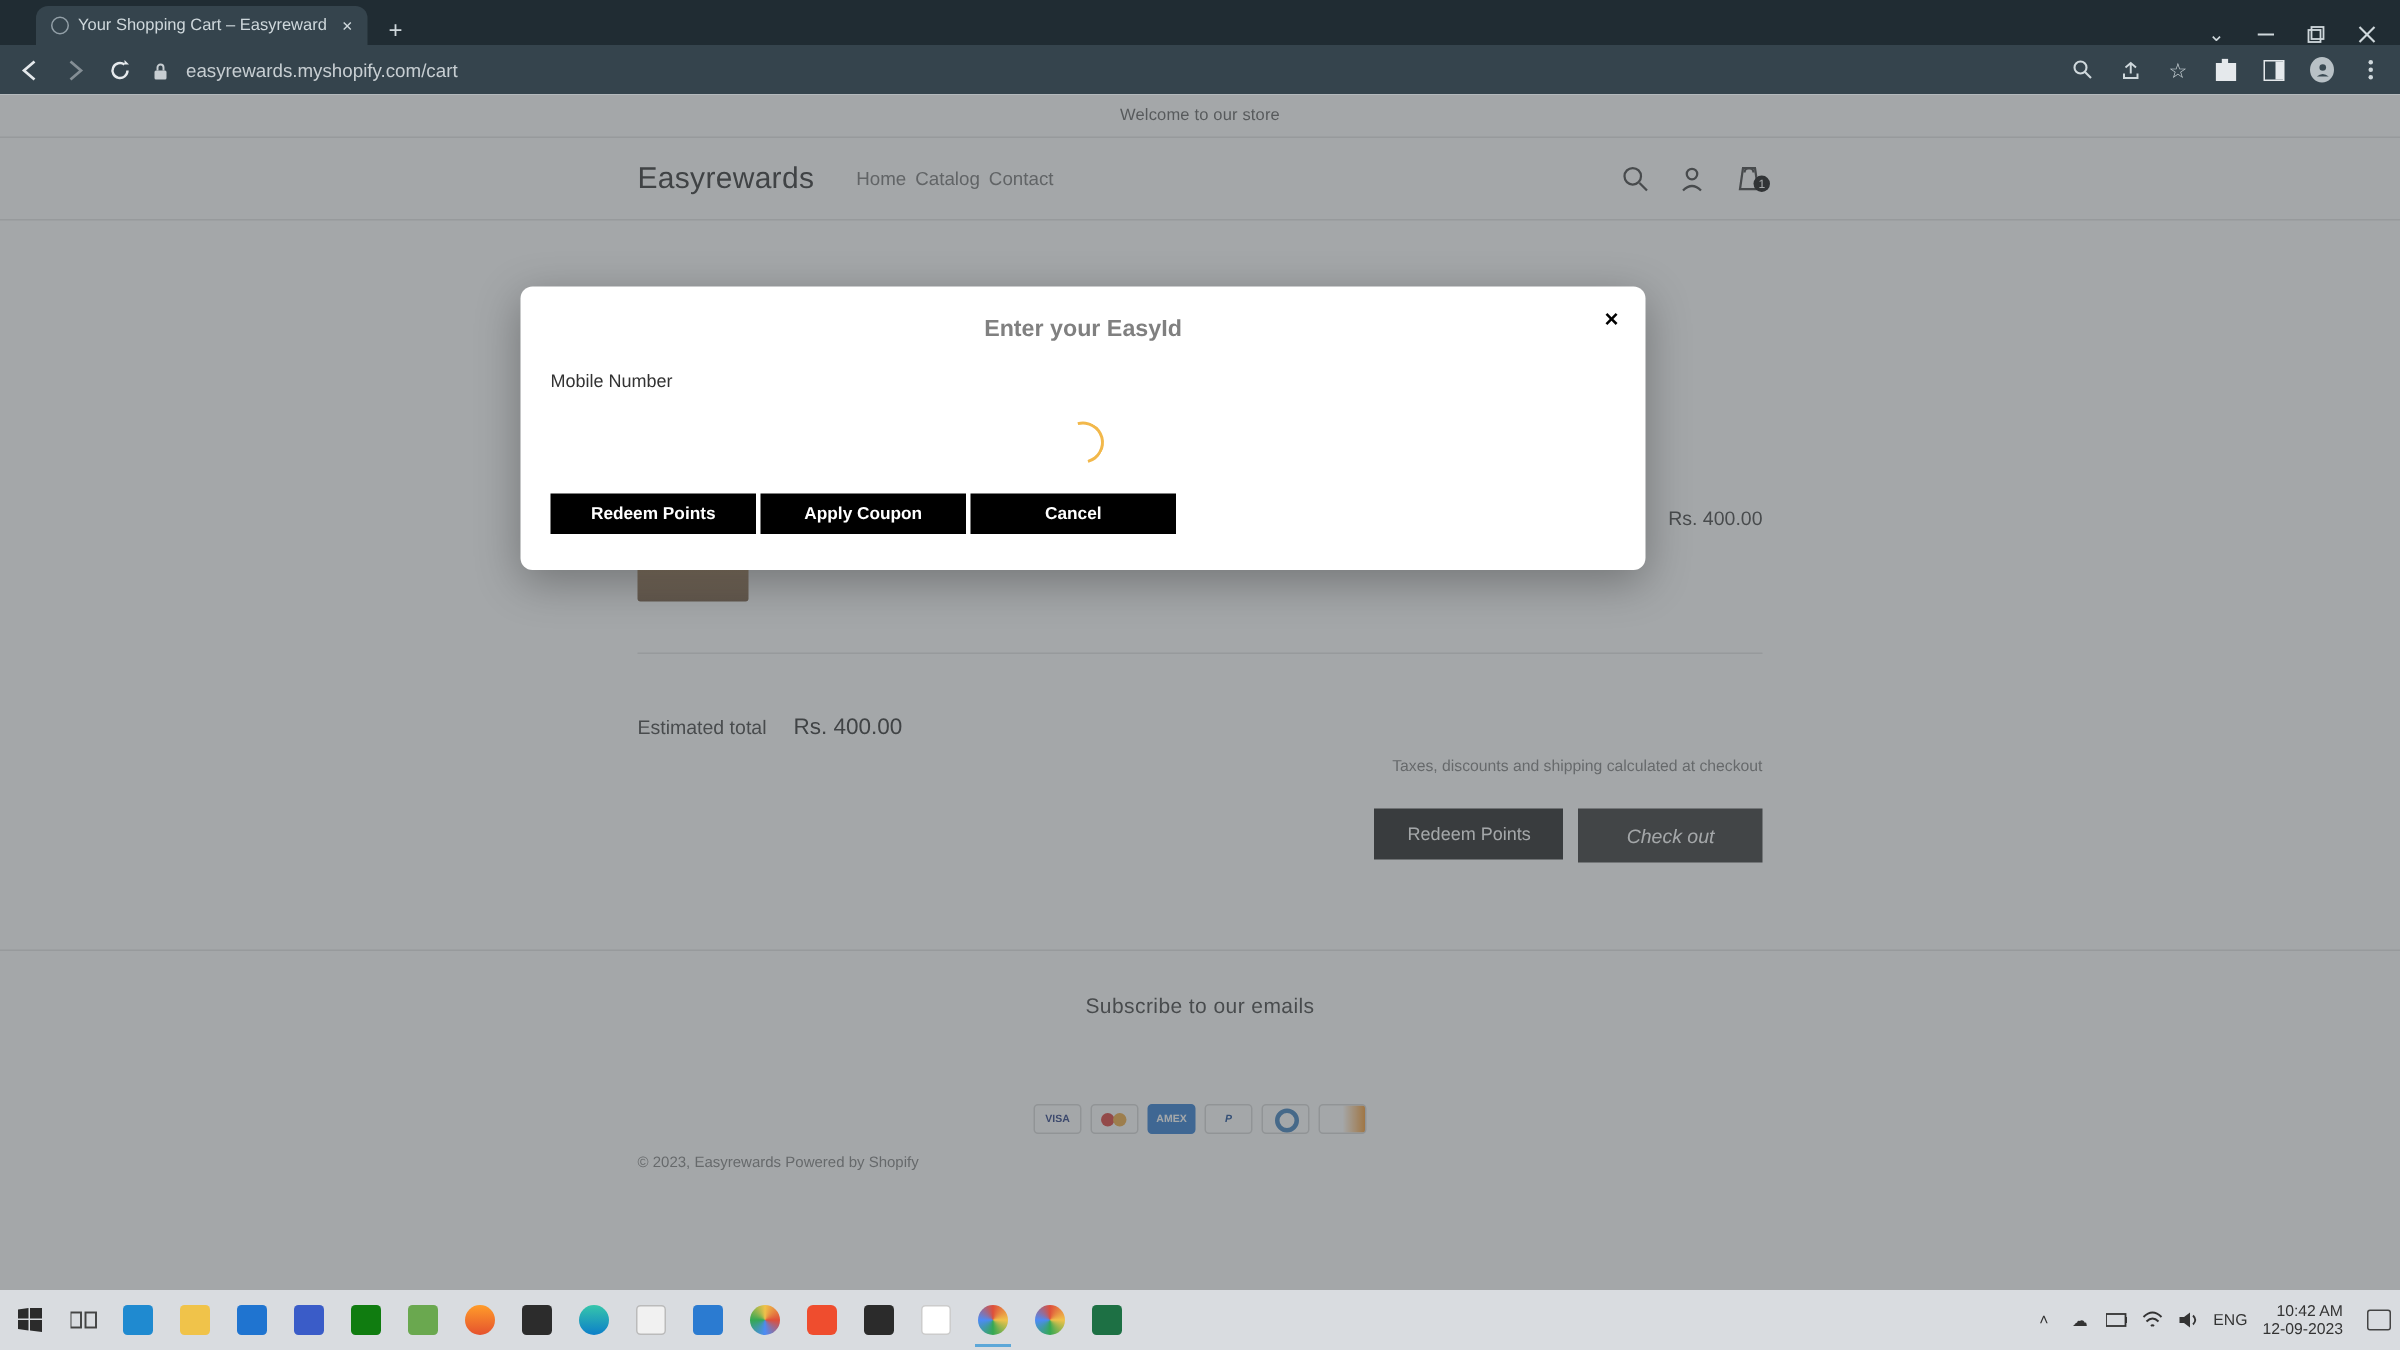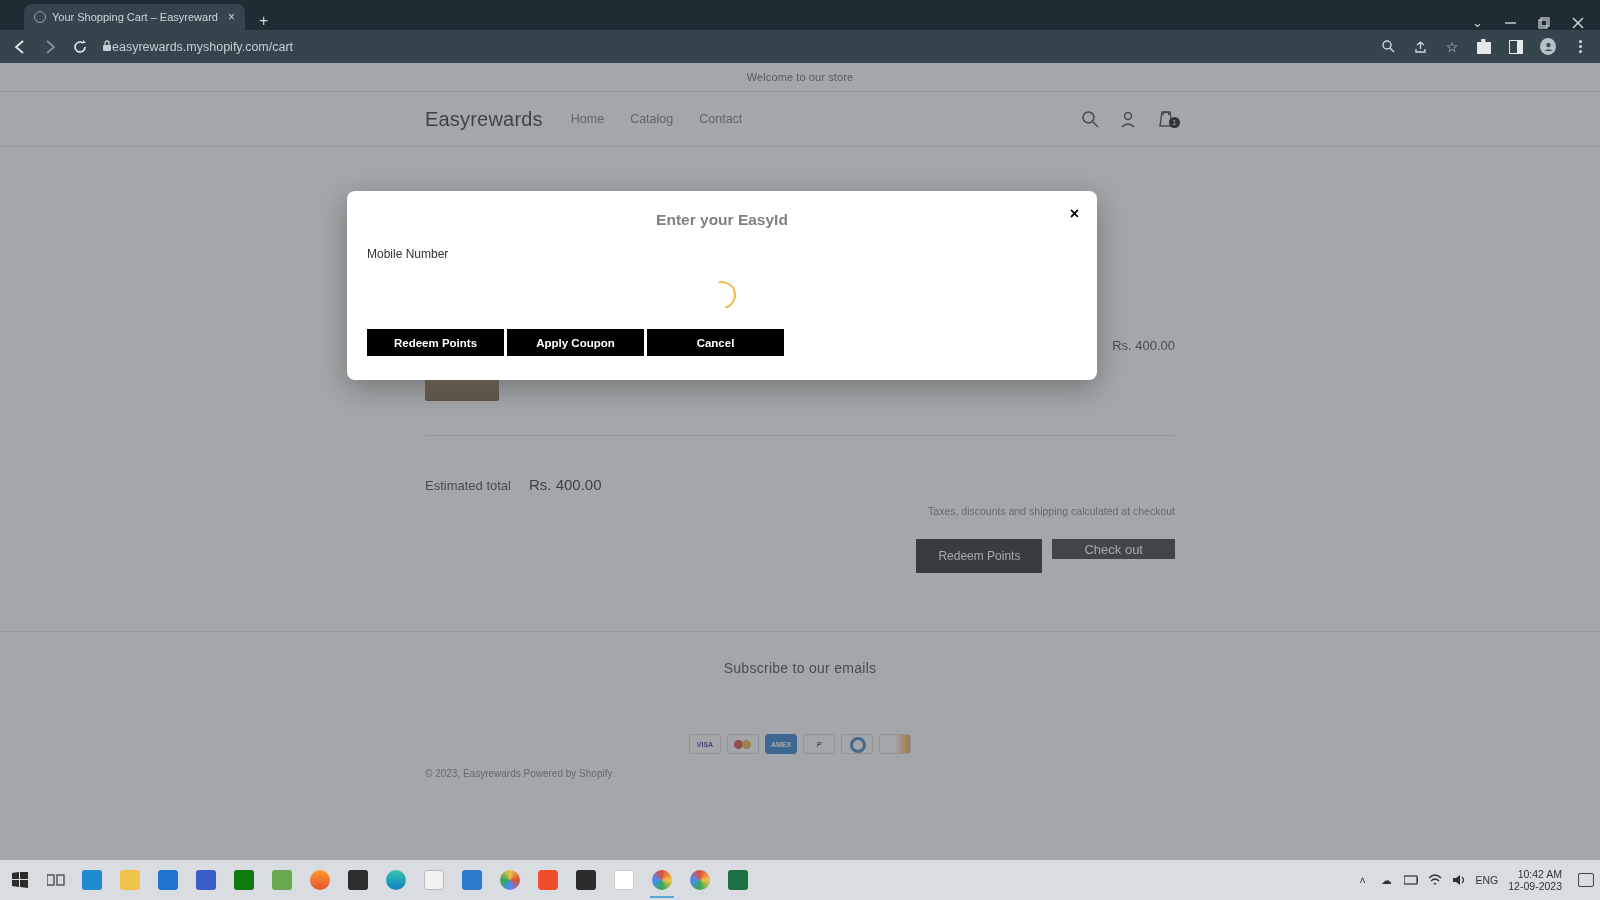--- a/index.html
+++ b/index.html
@@ -13,40 +13,40 @@
 .tab .close { font-size:12px; color:#cfd8dc; cursor:pointer; margin-left:4px; }
 .newtab { color:#cfd8dc; font-size:16px; margin-left:14px; }
 .win-controls { margin-left:auto; display:flex; gap:22px; padding:0 16px; color:#cfd8dc; font-size:12px; align-items:center; }
 .win-controls .chev { font-size:13px; }
 .win-controls svg { display:block; }
 
 .addr-bar { height:33px; background:#35444d; display:flex; align-items:center; padding:0 12px; gap:14px; color:#cfd8dc; }
 .addr-bar .nav-btn { width:16px; height:16px; display:flex; align-items:center; justify-content:center; font-size:15px; cursor:pointer; }
 .addr-bar .nav-btn.dim { opacity:.45; }
 .addr-bar .reload { font-size:14px; }
-.url-box { flex:1; display:flex; align-items:flex-start; gap:0; font-size:12.5px; color:#c7ced2; }
+.url-box { flex:1; display:flex; align-items:flex-end; gap:12px; font-size:12.5px; color:#c7ced2; }
 .lock { width:10px; height:12px; }
 .right-icons { display:flex; gap:16px; align-items:center; }
 .right-icons .ic { width:16px; height:16px; display:flex; align-items:center; justify-content:center; font-size:14px; color:#cfd8dc; }
 .right-icons .puzzle { width:14px; height:15px; background:#e5e9ec; clip-path:polygon(0 20%,30% 20%,30% 0,60% 0,60% 20%,100% 20%,100% 100%,0 100%); }
 .right-icons .panel { width:14px; height:14px; border:1.5px solid #e5e9ec; position:relative; }
 .right-icons .panel:after { content:""; position:absolute; left:55%; top:0; bottom:0; width:45%; background:#e5e9ec; }
 .right-icons .avatar { width:17px; height:17px; border-radius:50%; background:#b8c1c6; display:flex; align-items:center; justify-content:center; }
 .dots { display:flex; flex-direction:column; gap:2px; }
 .dots i { width:3px; height:3px; background:#cfd8dc; border-radius:50%; display:block; }
 
 
 .viewport { flex:1; background:#fff; position:relative; overflow:hidden; }
 .page { position:absolute; inset:0; color:#212121; }
 .announce { height:28px; display:flex; align-items:center; justify-content:center; font-size:11px; color:#555; letter-spacing:.01em; }
 .hr { height:1px; background:#e2e2e2; }
 
 .header { width:750px; margin:0 auto; height:54px; display:flex; align-items:center; }
 .logo { font-size:20px; letter-spacing:.01em; color:#222; margin-right:28px; }
-.nav-links { display:flex; gap:26px; font-size:12.5px; color:#6b6b6b; }
+.nav-links { display:flex; gap:6px; font-size:12.5px; color:#6b6b6b; }
 .nav-links span { cursor:pointer; }
 .header-right { margin-left:auto; display:flex; gap:20px; align-items:center; }
 .h-icon { width:18px; height:18px; position:relative; }
 .badge { position:absolute; top:7px; right:-5px; width:11px; height:11px; background:#000; color:#fff; font-size:8px; border-radius:50%; display:flex; align-items:center; justify-content:center; }
 
 
 .cart-row { width:750px; margin:180px auto 0; display:flex; align-items:flex-start; gap:20px; }
 .prod-img { width:74px; height:74px; background:linear-gradient(#6b4e33,#c29a6c 40%,#e8dfd2 50%,#c29a6c 60%,#6b4e33); border-radius:2px; position:relative; }
 .prod-img:after{content:"";position:absolute;left:18px;top:22px;width:36px;height:18px;background:#f5f1ea;border-radius:3px;}
 .price-small { font-size:11.5px; color:#555; margin-top:8px; }
@@ -57,21 +57,21 @@
 
 .divider { width:750px; height:1px; background:#e2e2e2; margin:34px auto 0; }
 
 .totals { width:750px; margin:40px auto 0; text-align:right; }
 .est-row { display:flex; justify-content:flex-start; align-items:baseline; gap:18px; }
 .est-label { font-size:13px; color:#333; }
 .est-val { font-size:15px; color:#222; }
 .tax-note { font-size:10.5px; color:#777; margin-top:12px; }
 .cta-row { display:flex; justify-content:flex-end; gap:10px; margin-top:22px; }
 .btn-dark { background:#121212; color:#fff; font-size:12px; border:none; height:34px; padding:0 22px; cursor:pointer; }
-.btn-dark.big { height:20px; padding:0 32px; font-size:13px; background:#262626; }
+.btn-dark.big { height:36px; padding:0 32px; font-size:13px; background:#262626;font-style:italic; }
 
 .subscribe { text-align:center; margin-top:58px; border-top:1px solid #e2e2e2; padding-top:28px; }
 .sub-h { font-size:14px; color:#333; letter-spacing:.02em; }
 .email-box { width:244px; height:40px; border:1px solid #8a8a8a; margin:20px auto 0; display:flex; align-items:center; padding:0 14px; }
 .email-box input { border:none; outline:none; flex:1; font-size:12.5px; color:#777; background:transparent; }
 .email-arrow { font-size:15px; color:#555; }
 
 .paycards { display:flex; justify-content:center; gap:6px; margin-top:58px; }
 .card { width:32px; height:20px; border-radius:3px; border:1px solid #d6d6d6; display:flex; align-items:center; justify-content:center; font-size:7px; font-weight:bold; }
 .visa { color:#1a2f7a; }

